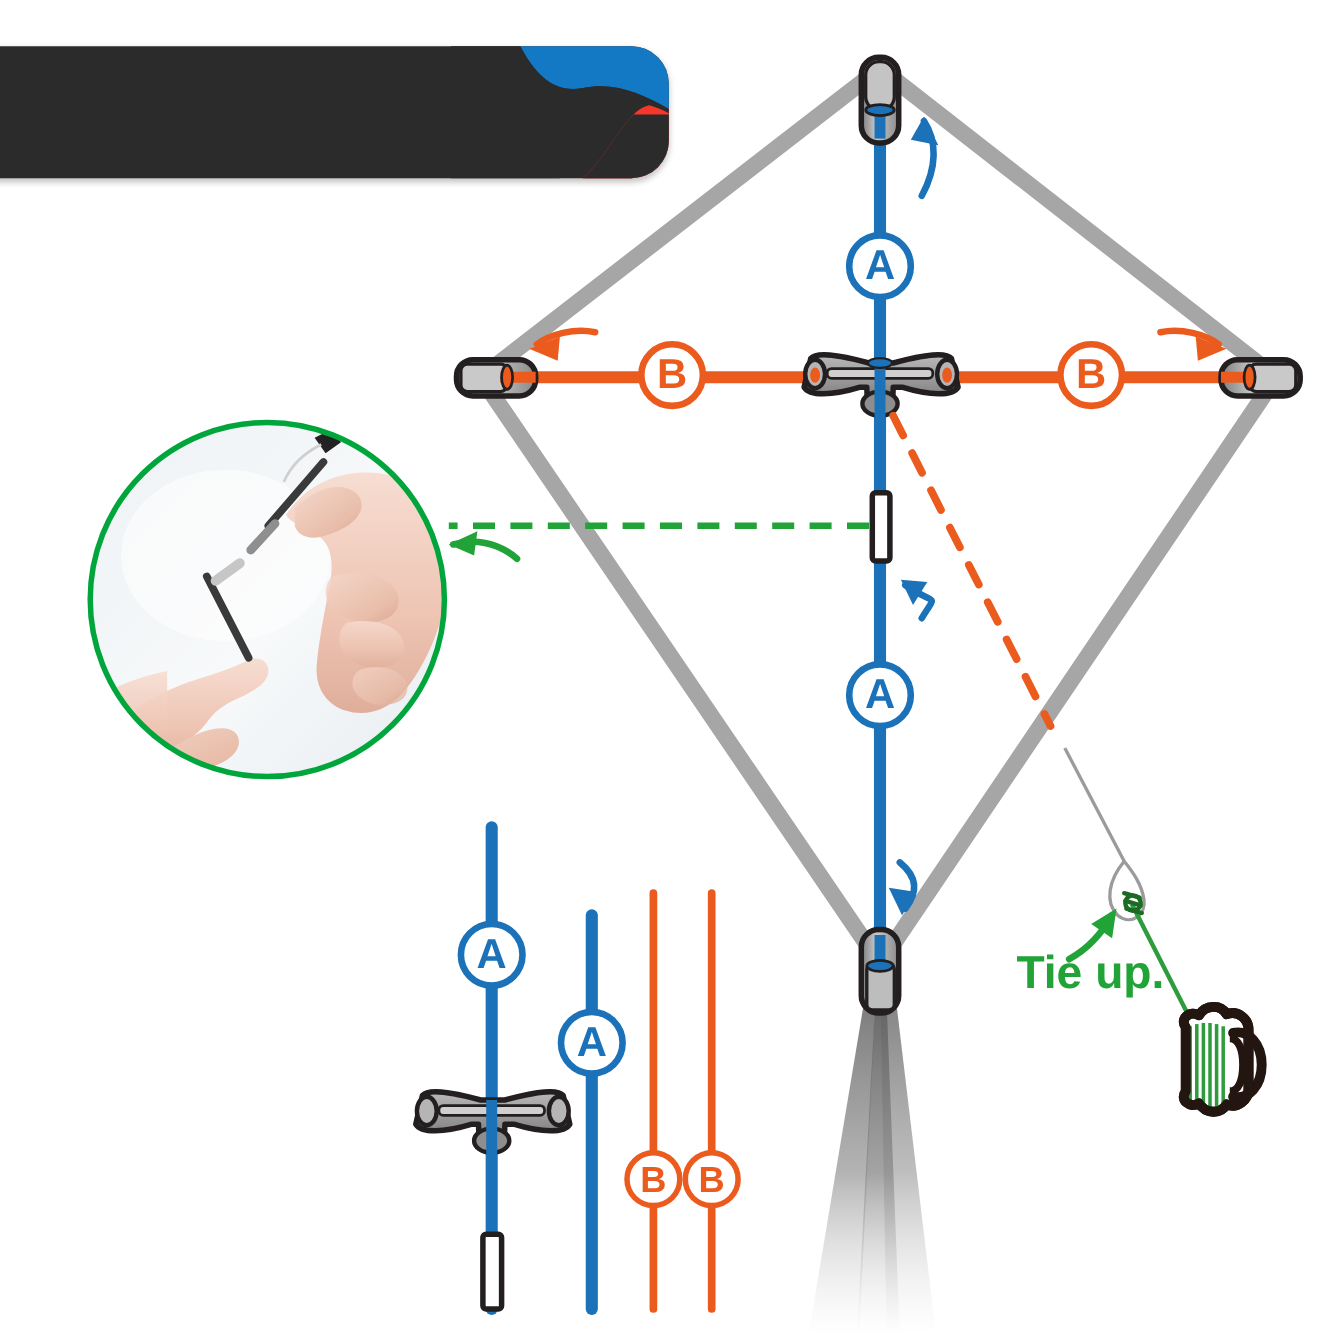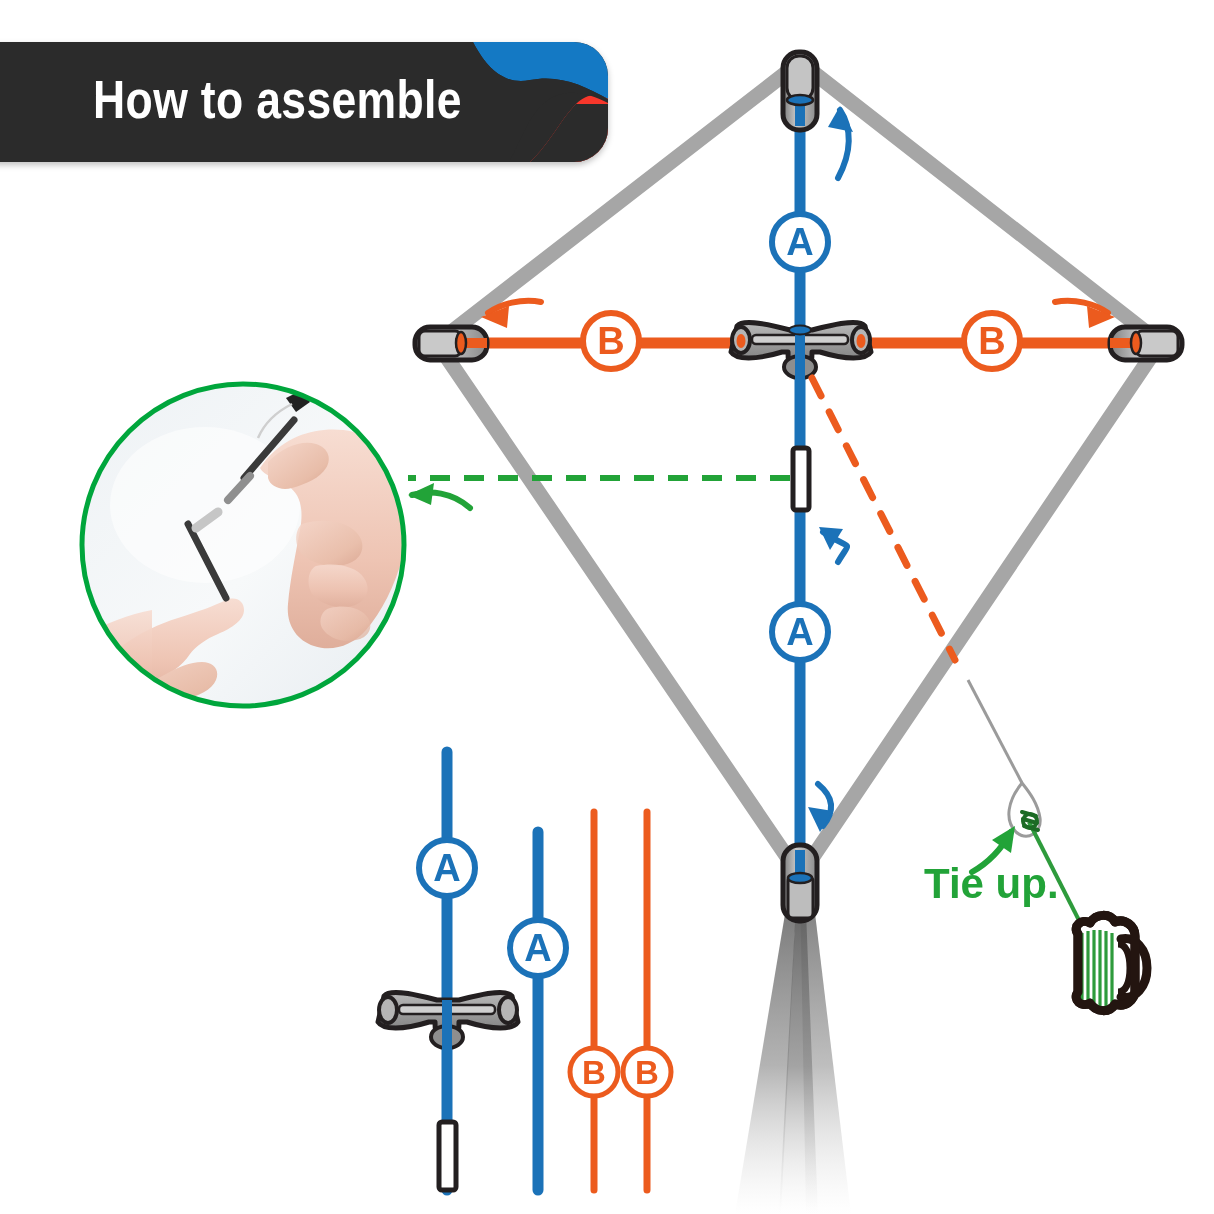--- a/index.html
+++ b/index.html
@@ -333,18 +333,15 @@
   </svg>
 
   <div class="banner">
     <svg class="swoosh" viewBox="0 0 200 124" preserveAspectRatio="none">
       <path d="M0,0 L200,0 L200,60 C175,46 150,34 120,40 C92,46 74,24 62,0 Z" fill="#1479C4"></path>
       <path d="M200,60 L200,124 L118,124 C140,104 150,80 166,64 C178,52 190,54 200,60 Z" fill="#F8372B"></path>
       <path d="M62,0 C74,24 92,46 120,40 C150,34 175,46 200,60 L200,64
                C178,52 156,48 138,60 C118,74 112,100 98,124 L118,124
                C140,104 150,80 166,64 L200,64 L200,124 L0,124 L0,0 Z" fill="#2b2b2b"></path>
     </svg>
-    <div class="banner-title">
-      <span>How to assemble</span>
-    </div>
   </div>
 
 </div>
 
 </body></html>

